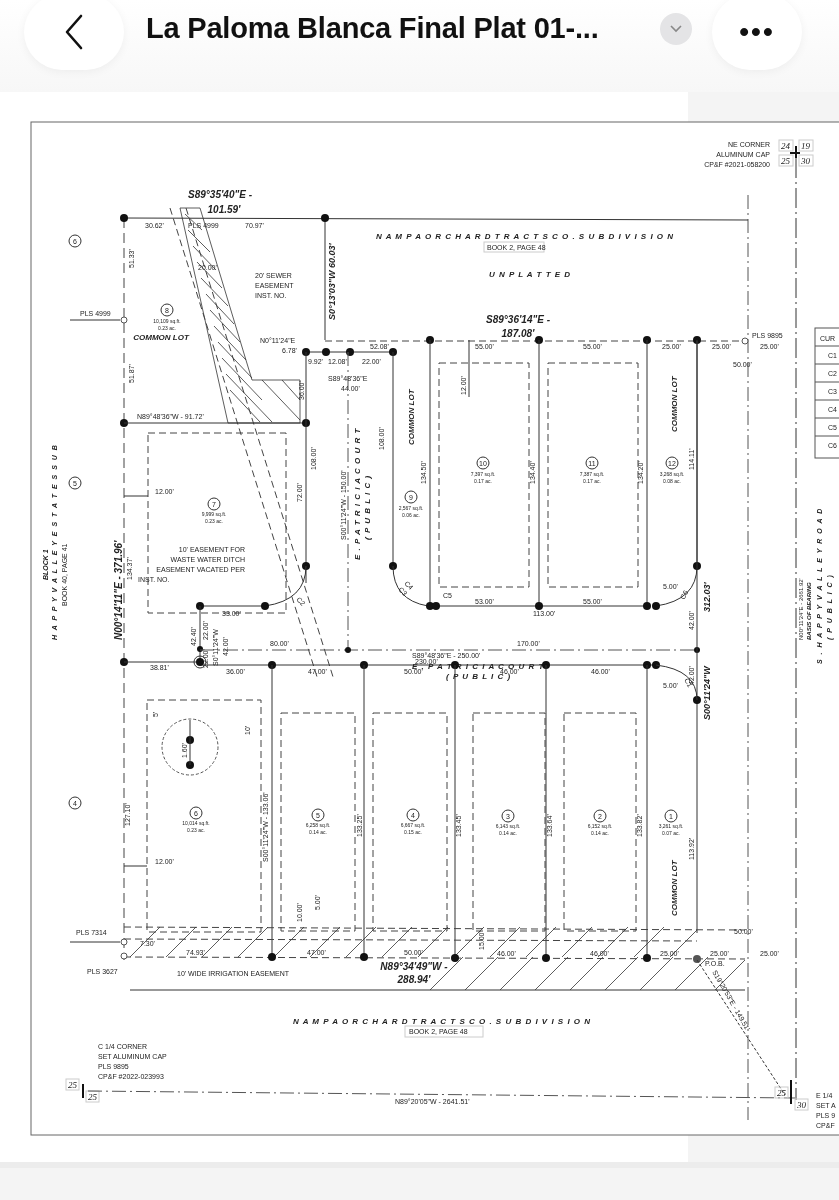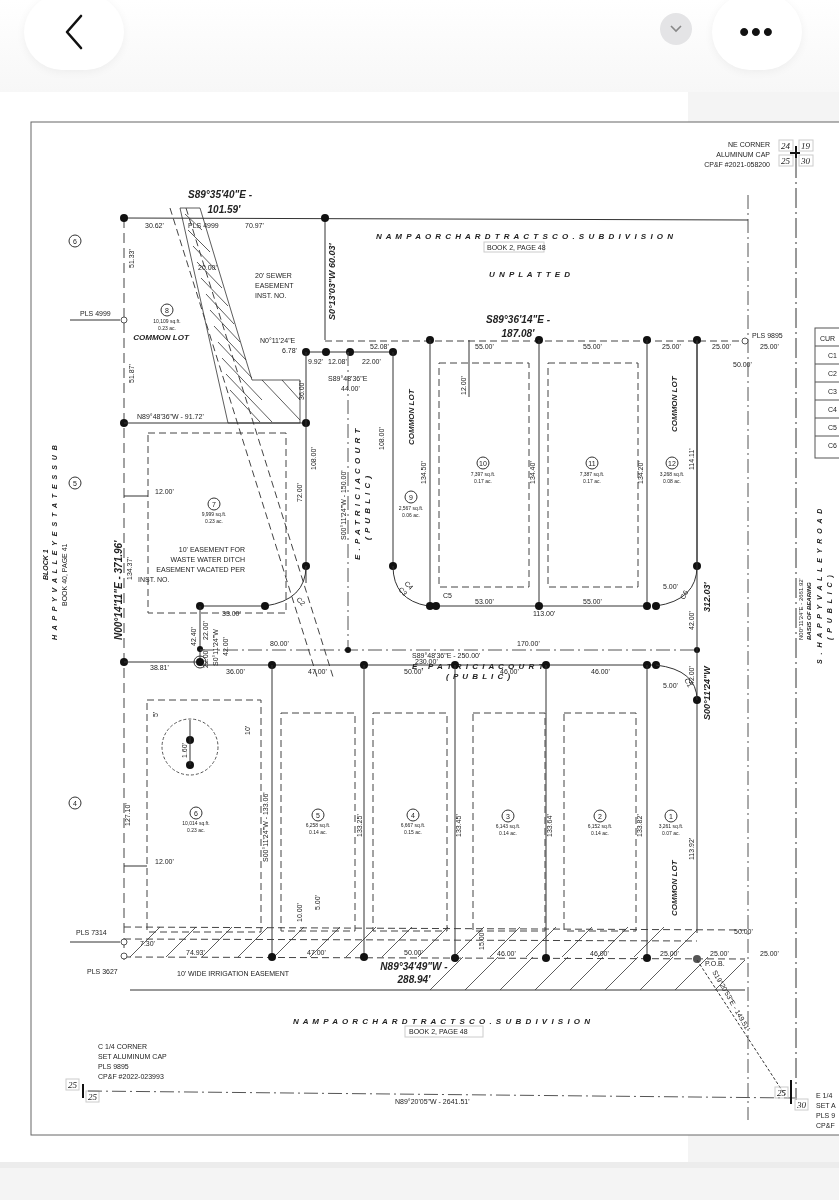--- a/index.html
+++ b/index.html
@@ -24,20 +24,21 @@
 </style>
 </head>
 <body>
 
 <div class="topbar">
   <div class="back-btn">
     <svg width="24" height="40" viewBox="0 0 24 40">
         <path d="M19 4 L5 20 L19 36" stroke="#111" stroke-width="2.6" fill="none" stroke-linecap="round" stroke-linejoin="round"></path>
       </svg>
   </div>
+  <div class="title">La Paloma Blanca Final Plat 01-...</div>
   <div class="chev-btn">
     <svg width="14" height="10" viewBox="0 0 14 10">
         <path d="M2 2 L7 7 L12 2" stroke="#888" stroke-width="1.6" fill="none"></path>
       </svg>
   </div>
   <div class="more-btn">•••</div>
 </div>
 
 <div class="doc-area">
 <svg width="839" height="1070" viewBox="0 92 839 1070">

